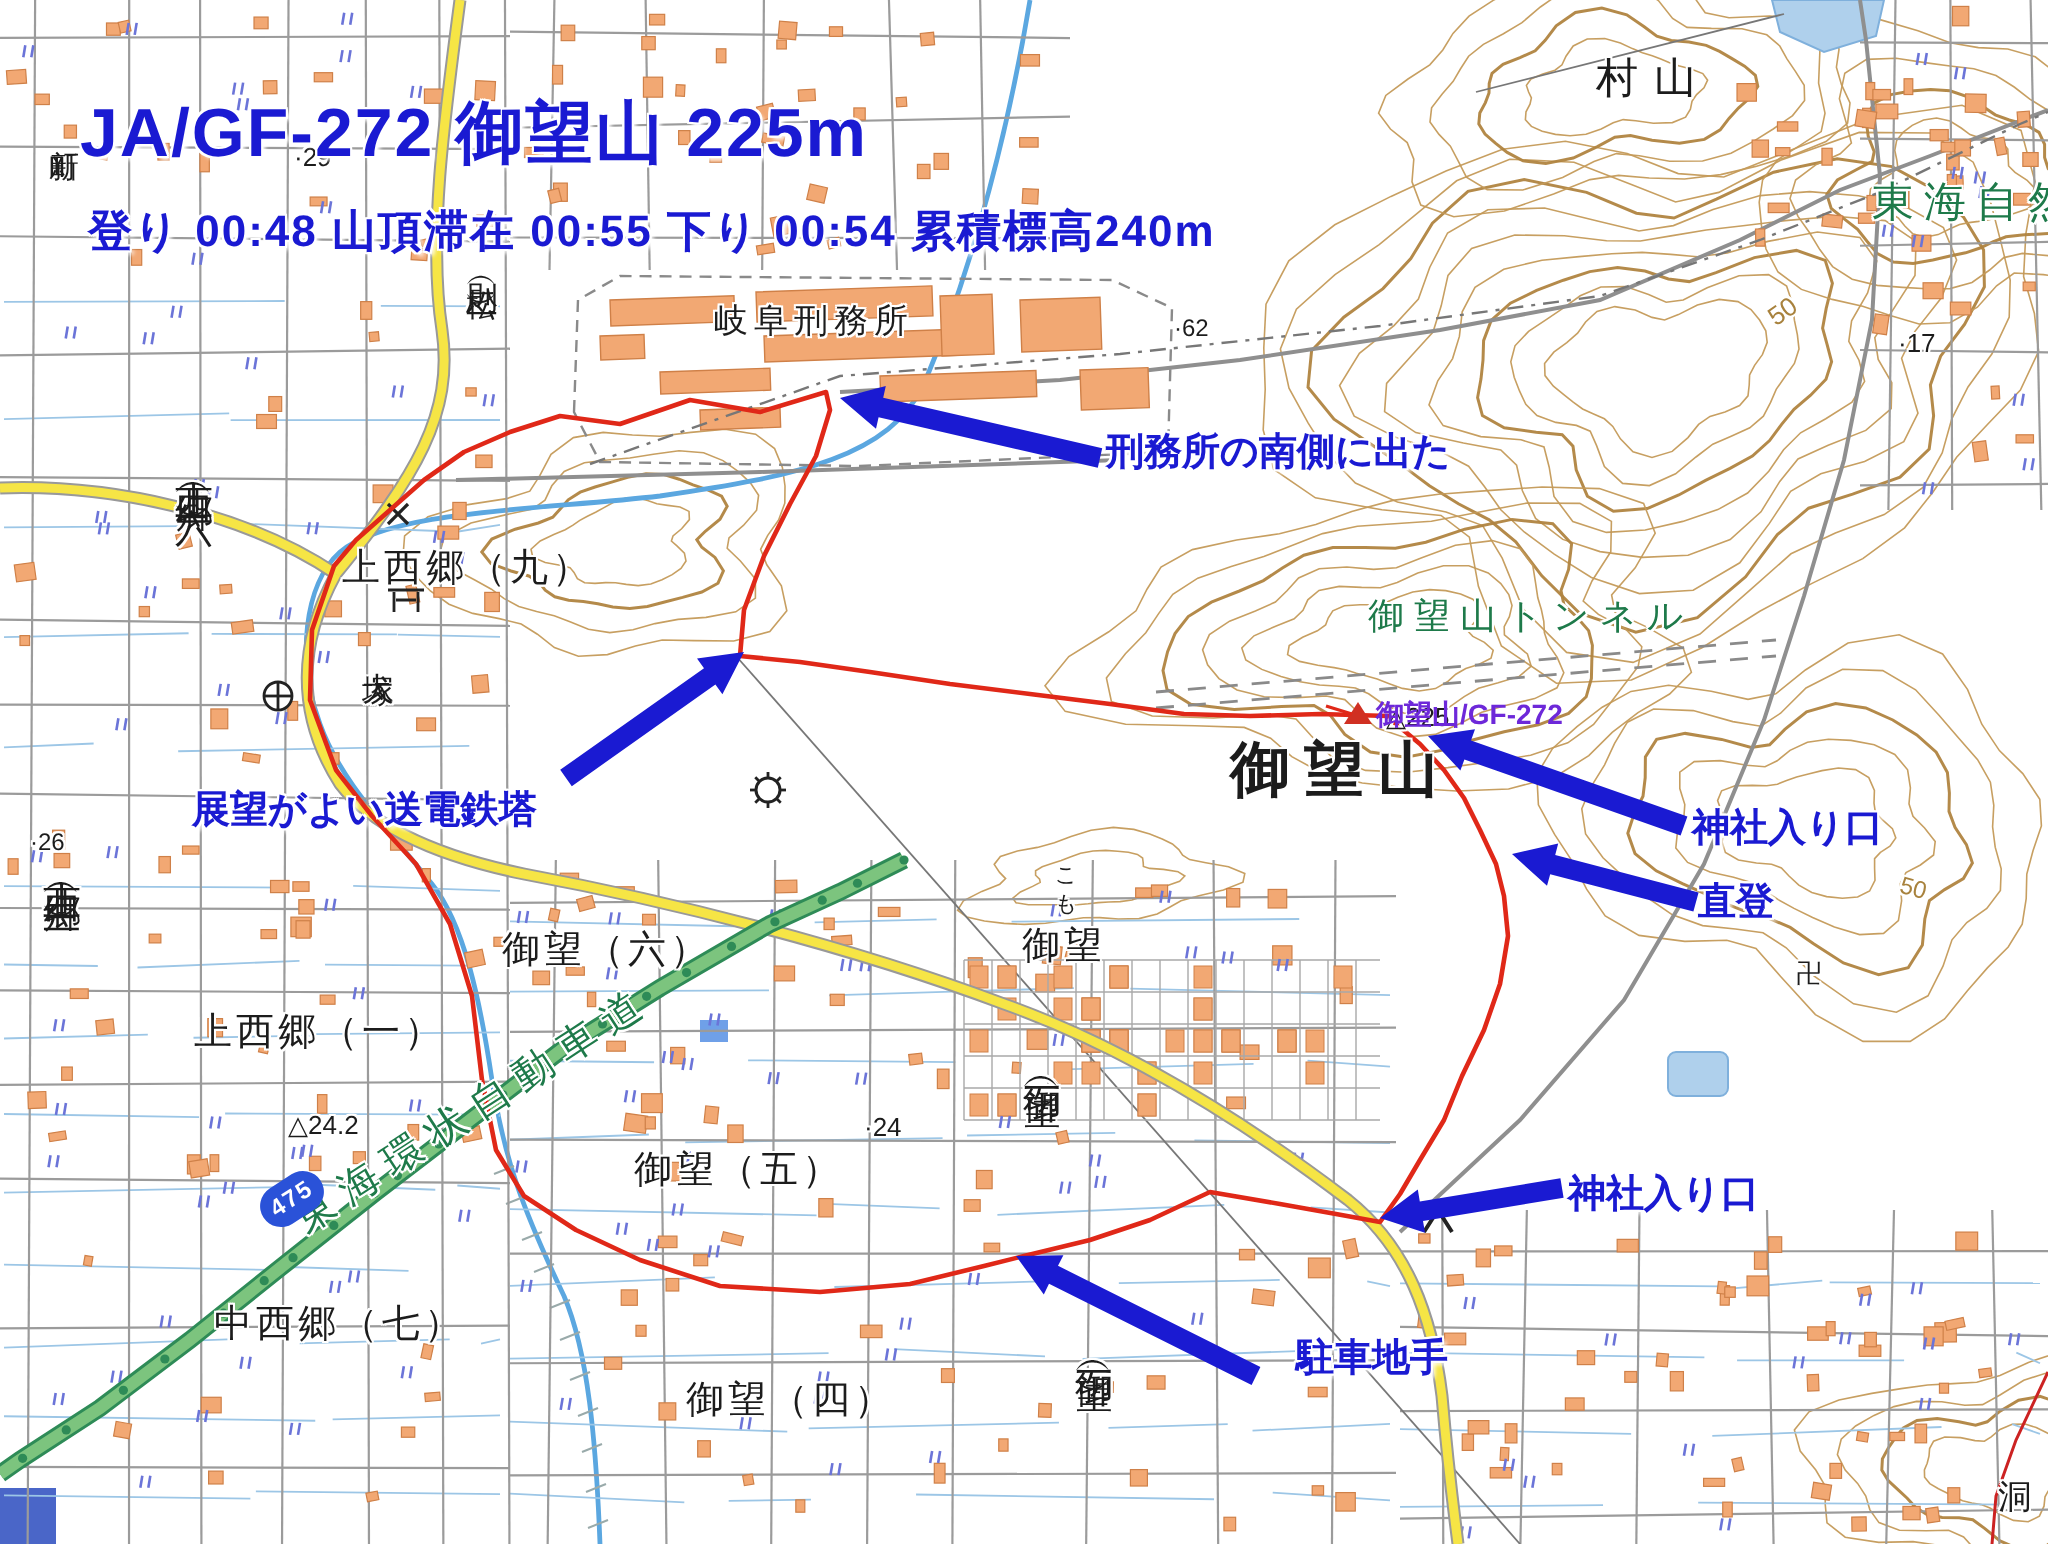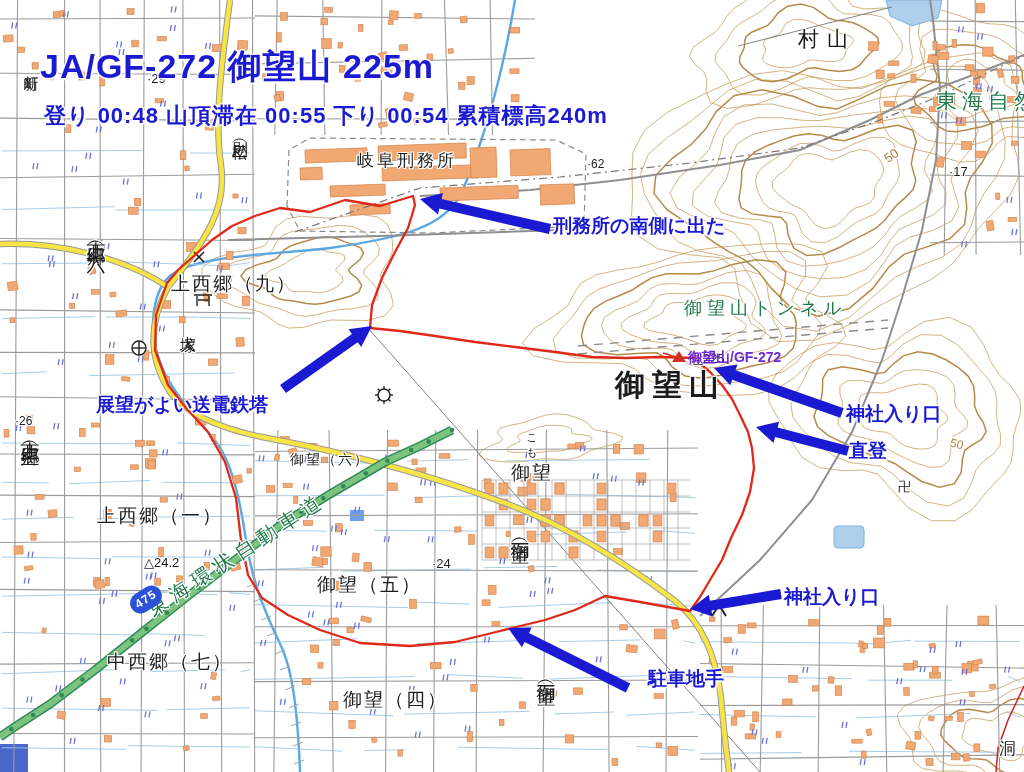--- a/index.html
+++ b/index.html
@@ -895,21 +895,21 @@
     </svg>
 
   <div class="lbl" style="left:798px;top:25px;font-size:21px;letter-spacing:8px;">村山</div>
   <div class="lbl green" style="left:936px;top:87px;font-size:21px;letter-spacing:5px;">東海自然歩道</div>
   <div class="lbl" style="left:357px;top:149px;font-size:17px;letter-spacing:3px;">岐阜刑務所</div>
   <div class="lbl" style="left:171px;top:271px;font-size:19px;letter-spacing:2px;">上西郷（九）</div>
   <div class="lbl green" style="left:684px;top:296px;font-size:18px;letter-spacing:5px;">御望山トンネル</div>
   <div class="lbl" style="left:615px;top:365px;font-size:30px;letter-spacing:7px;font-weight:bold;">御望山</div>
   <div class="lbl" style="left:107px;top:649px;font-size:19px;letter-spacing:2px;">中西郷（七）</div>
   <div class="lbl" style="left:97px;top:503px;font-size:19px;letter-spacing:2px;">上西郷（一）</div>
-  <div class="lbl" style="left:251px;top:451px;font-size:14px;letter-spacing:2px;margin-left:39px;">御望（六）</div>
+  <div class="lbl" style="left:251px;top:462px;font-size:19px;letter-spacing:2px;">御望（六）</div>
   <div class="lbl" style="left:511px;top:460px;font-size:19px;letter-spacing:2px;">御望</div>
   <div class="lbl" style="left:317px;top:572px;font-size:19px;letter-spacing:2px;">御望（五）</div>
   <div class="lbl" style="left:343px;top:687px;font-size:19px;letter-spacing:2px;">御望（四）</div>
   <div class="lbl" style="left:999px;top:737px;font-size:17px;">洞</div>
   <div class="lbl green" style="left:142px;top:600px;font-size:20px;letter-spacing:6px;transform:rotate(-33deg);transform-origin:0 0;">東海環状自動車道</div>
 
   <div class="lbl vlabel" style="left:21px;top:63px;font-size:15px;letter-spacing:2px;">新町</div>
   <div class="lbl vlabel" style="left:229px;top:129px;font-size:16px;letter-spacing:2px;">則松（二）</div>
   <div class="lbl vlabel" style="left:83px;top:226px;font-size:19px;letter-spacing:3px;">上西郷（六）</div>
   <div class="lbl vlabel" style="left:17px;top:426px;font-size:19px;letter-spacing:3px;">上西郷（二）</div>

